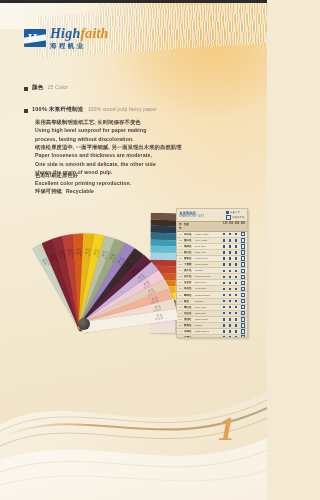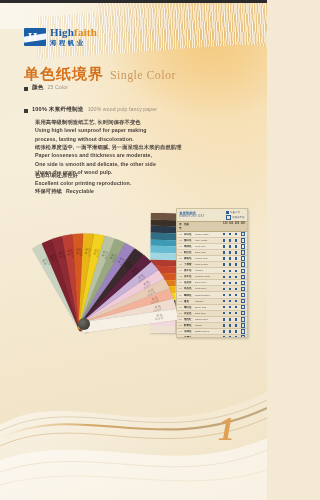--- a/index.html
+++ b/index.html
@@ -30,22 +30,22 @@
     background:radial-gradient(closest-side, rgba(244,198,118,.75), rgba(244,198,118,0));}
 
   
   .logo{position:absolute;left:24px;top:27px;display:flex;align-items:center;gap:4px;}
   .logo-mark{width:22px;height:18px;position:relative;background:#1b5fa8;border-radius:1px;overflow:hidden;flex:none;}
   .logo-mark .h{position:absolute;left:4px;top:2px;width:14px;height:14px;color:#fff;font-weight:bold;
     font-size:12px;line-height:14px;font-family:"Liberation Serif",serif;}
   .logo-mark .swish{position:absolute;left:-2px;top:7px;width:26px;height:6px;background:#fff;
     transform:rotate(-9deg);opacity:.95;border-radius:3px;}
   .logo-text{display:flex;flex-direction:column;line-height:1;}
-  .logo-en{font-family:"Liberation Serif",serif;font-weight:bold;
-    font-size:11px;color:#1b5fa8;letter-spacing:.2px;}
+  .logo-en{font-family:"Liberation Serif",serif;font-style:italic;font-weight:bold;
+    font-size:14px;color:#1b5fa8;letter-spacing:.2px;}
   .logo-en .b{color:#e08a1e;}
   .logo-cn{font-size:6.5px;color:#1b5fa8;letter-spacing:2.4px;margin-top:2px;font-weight:bold;}
 
   
   .headline{position:absolute;left:24px;top:65px;display:flex;align-items:baseline;gap:6px;}
   .h-cn{font-size:15px;font-weight:bold;color:#d4711a;letter-spacing:1px;}
   .h-en{font-family:"Liberation Serif",serif;font-size:12px;color:#cc9a5e;letter-spacing:.4px;}
 
   
   .blk{position:absolute;left:24px;display:flex;gap:4px;align-items:flex-start;}
@@ -117,24 +117,20 @@
     <div class="logo-mark">
       <div class="swish"></div>
       <div class="h">H</div>
     </div>
     <div class="logo-text">
       <div class="logo-en"><span>High</span><span class="b">faith</span></div>
       <div class="logo-cn">海程帆业</div>
     </div>
   </div>
 
-  <div class="headline">
-    <div class="h-cn">单色纸境界</div>
-    <div class="h-en">Single Color</div>
-  </div>
 
   <div class="blk" style="top:84px">
     <span class="sq"></span>
     <div class="body">
       <div class="row1">
         <span class="t-cn">颜色</span>
         <span class="t-en">25 Color</span>
       </div>
     </div>
   </div>

